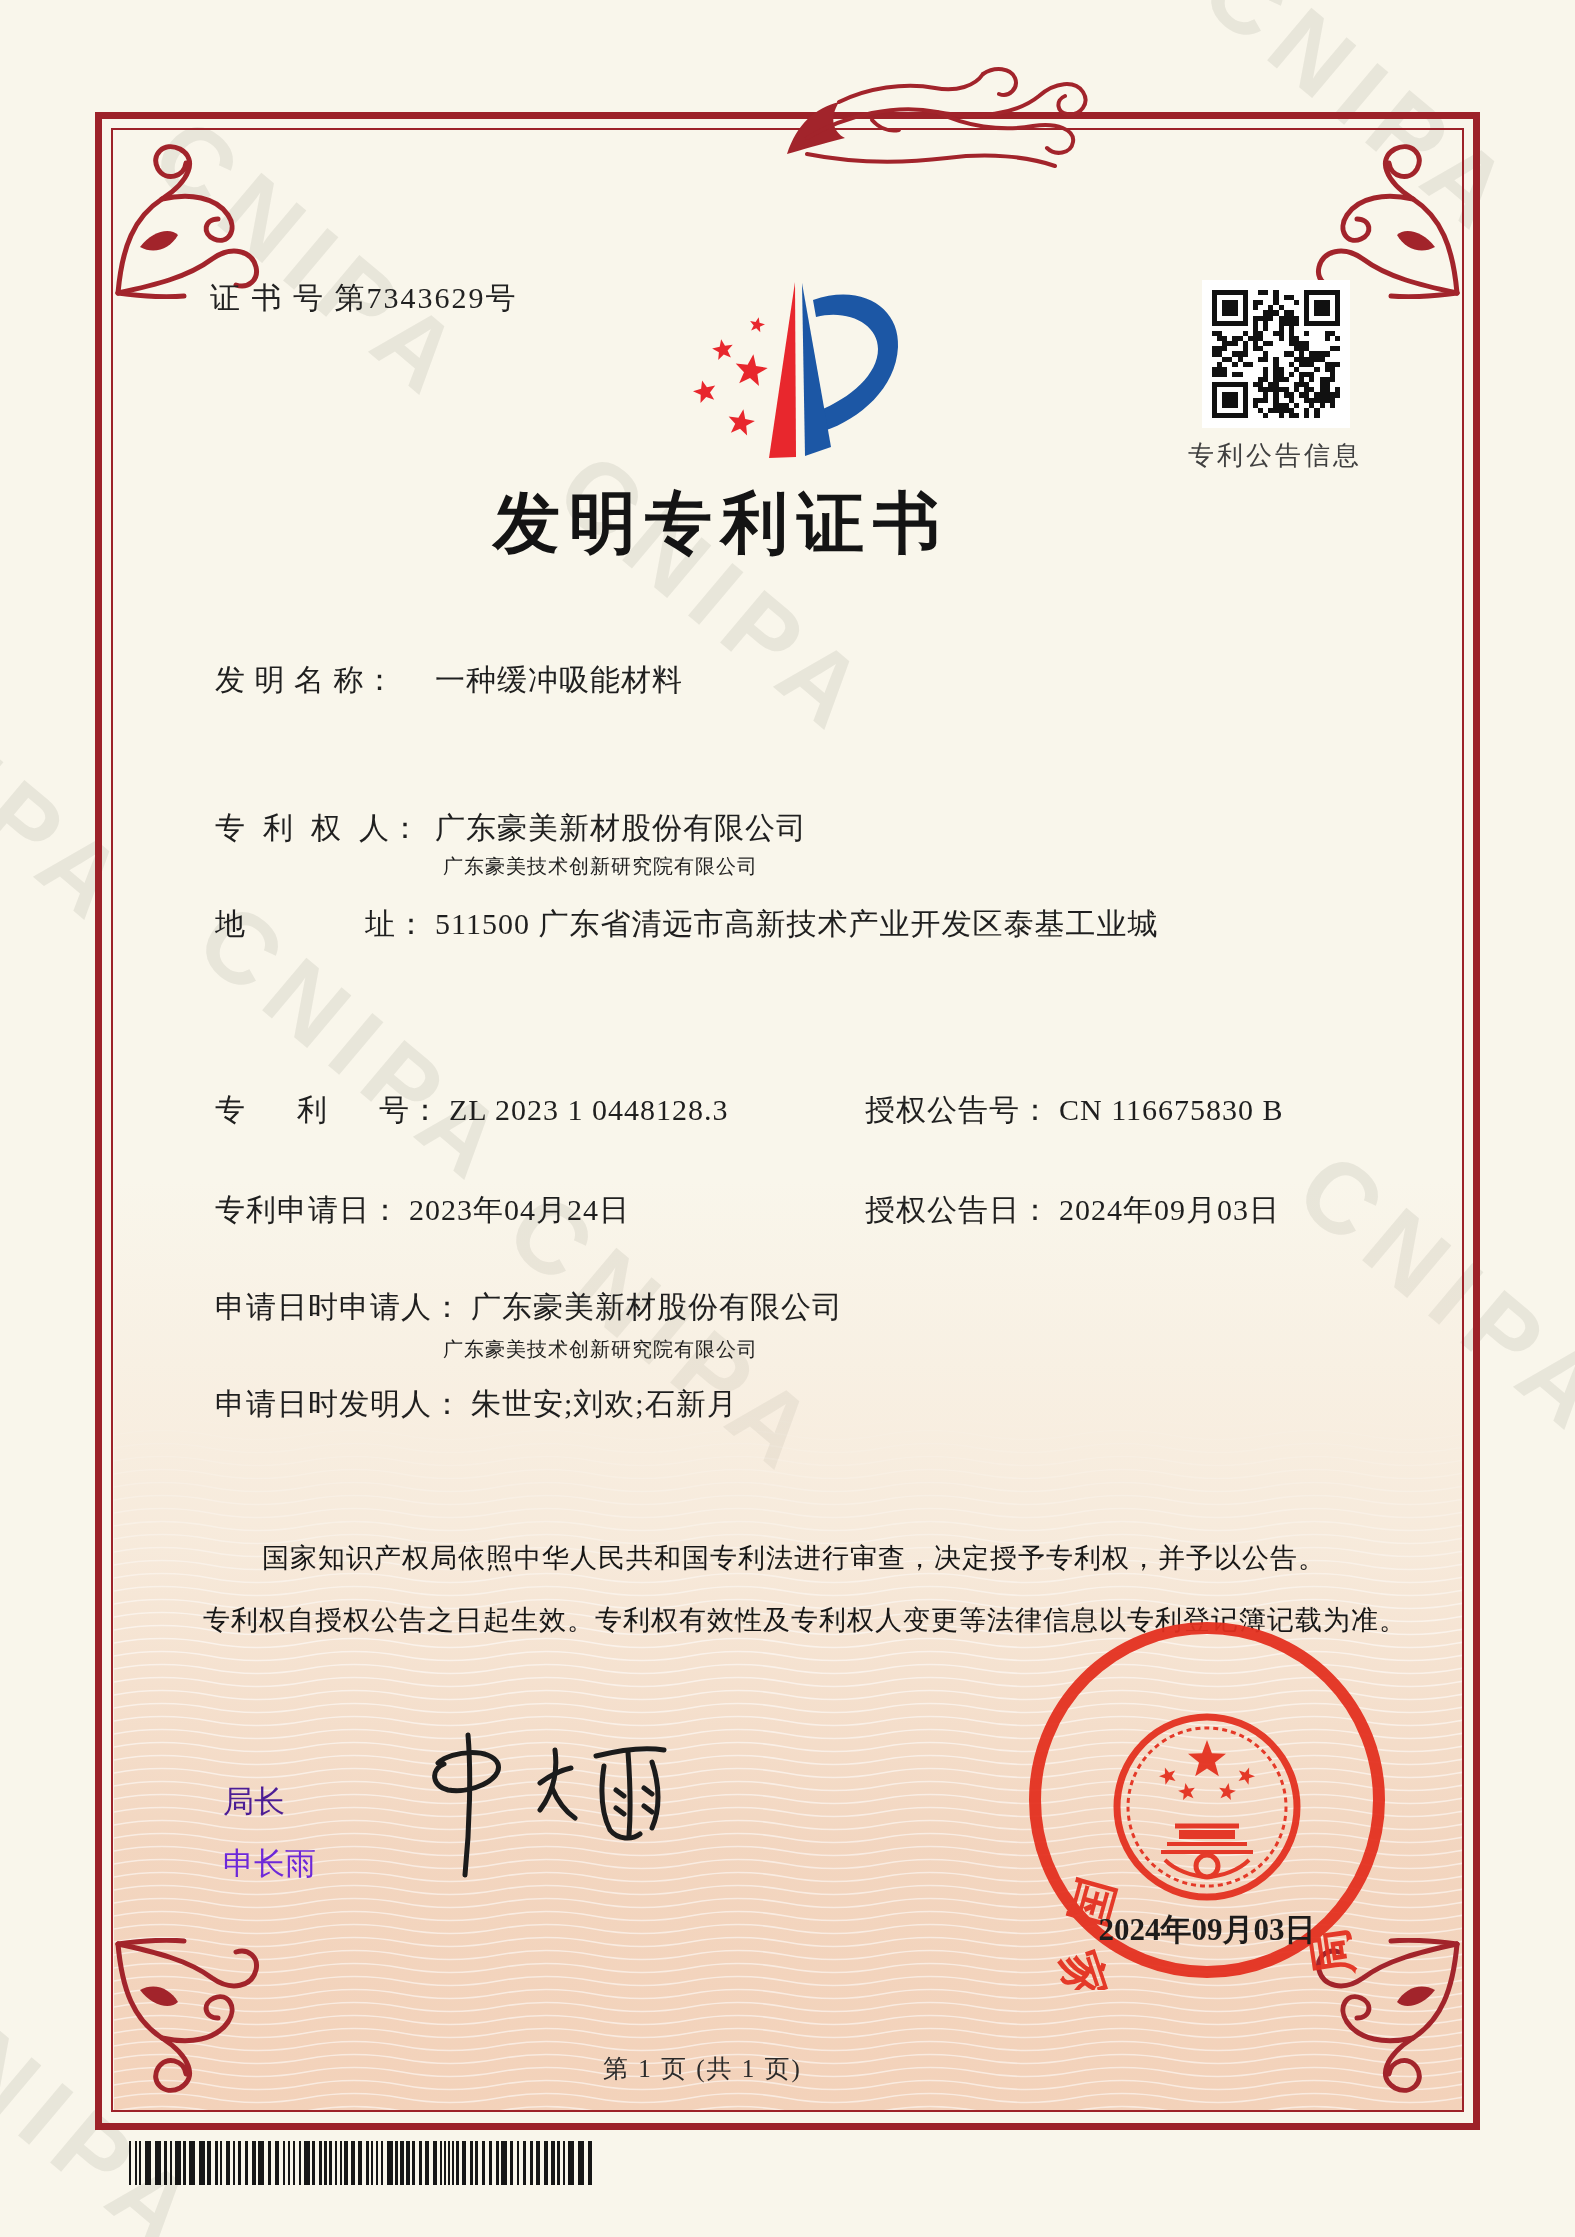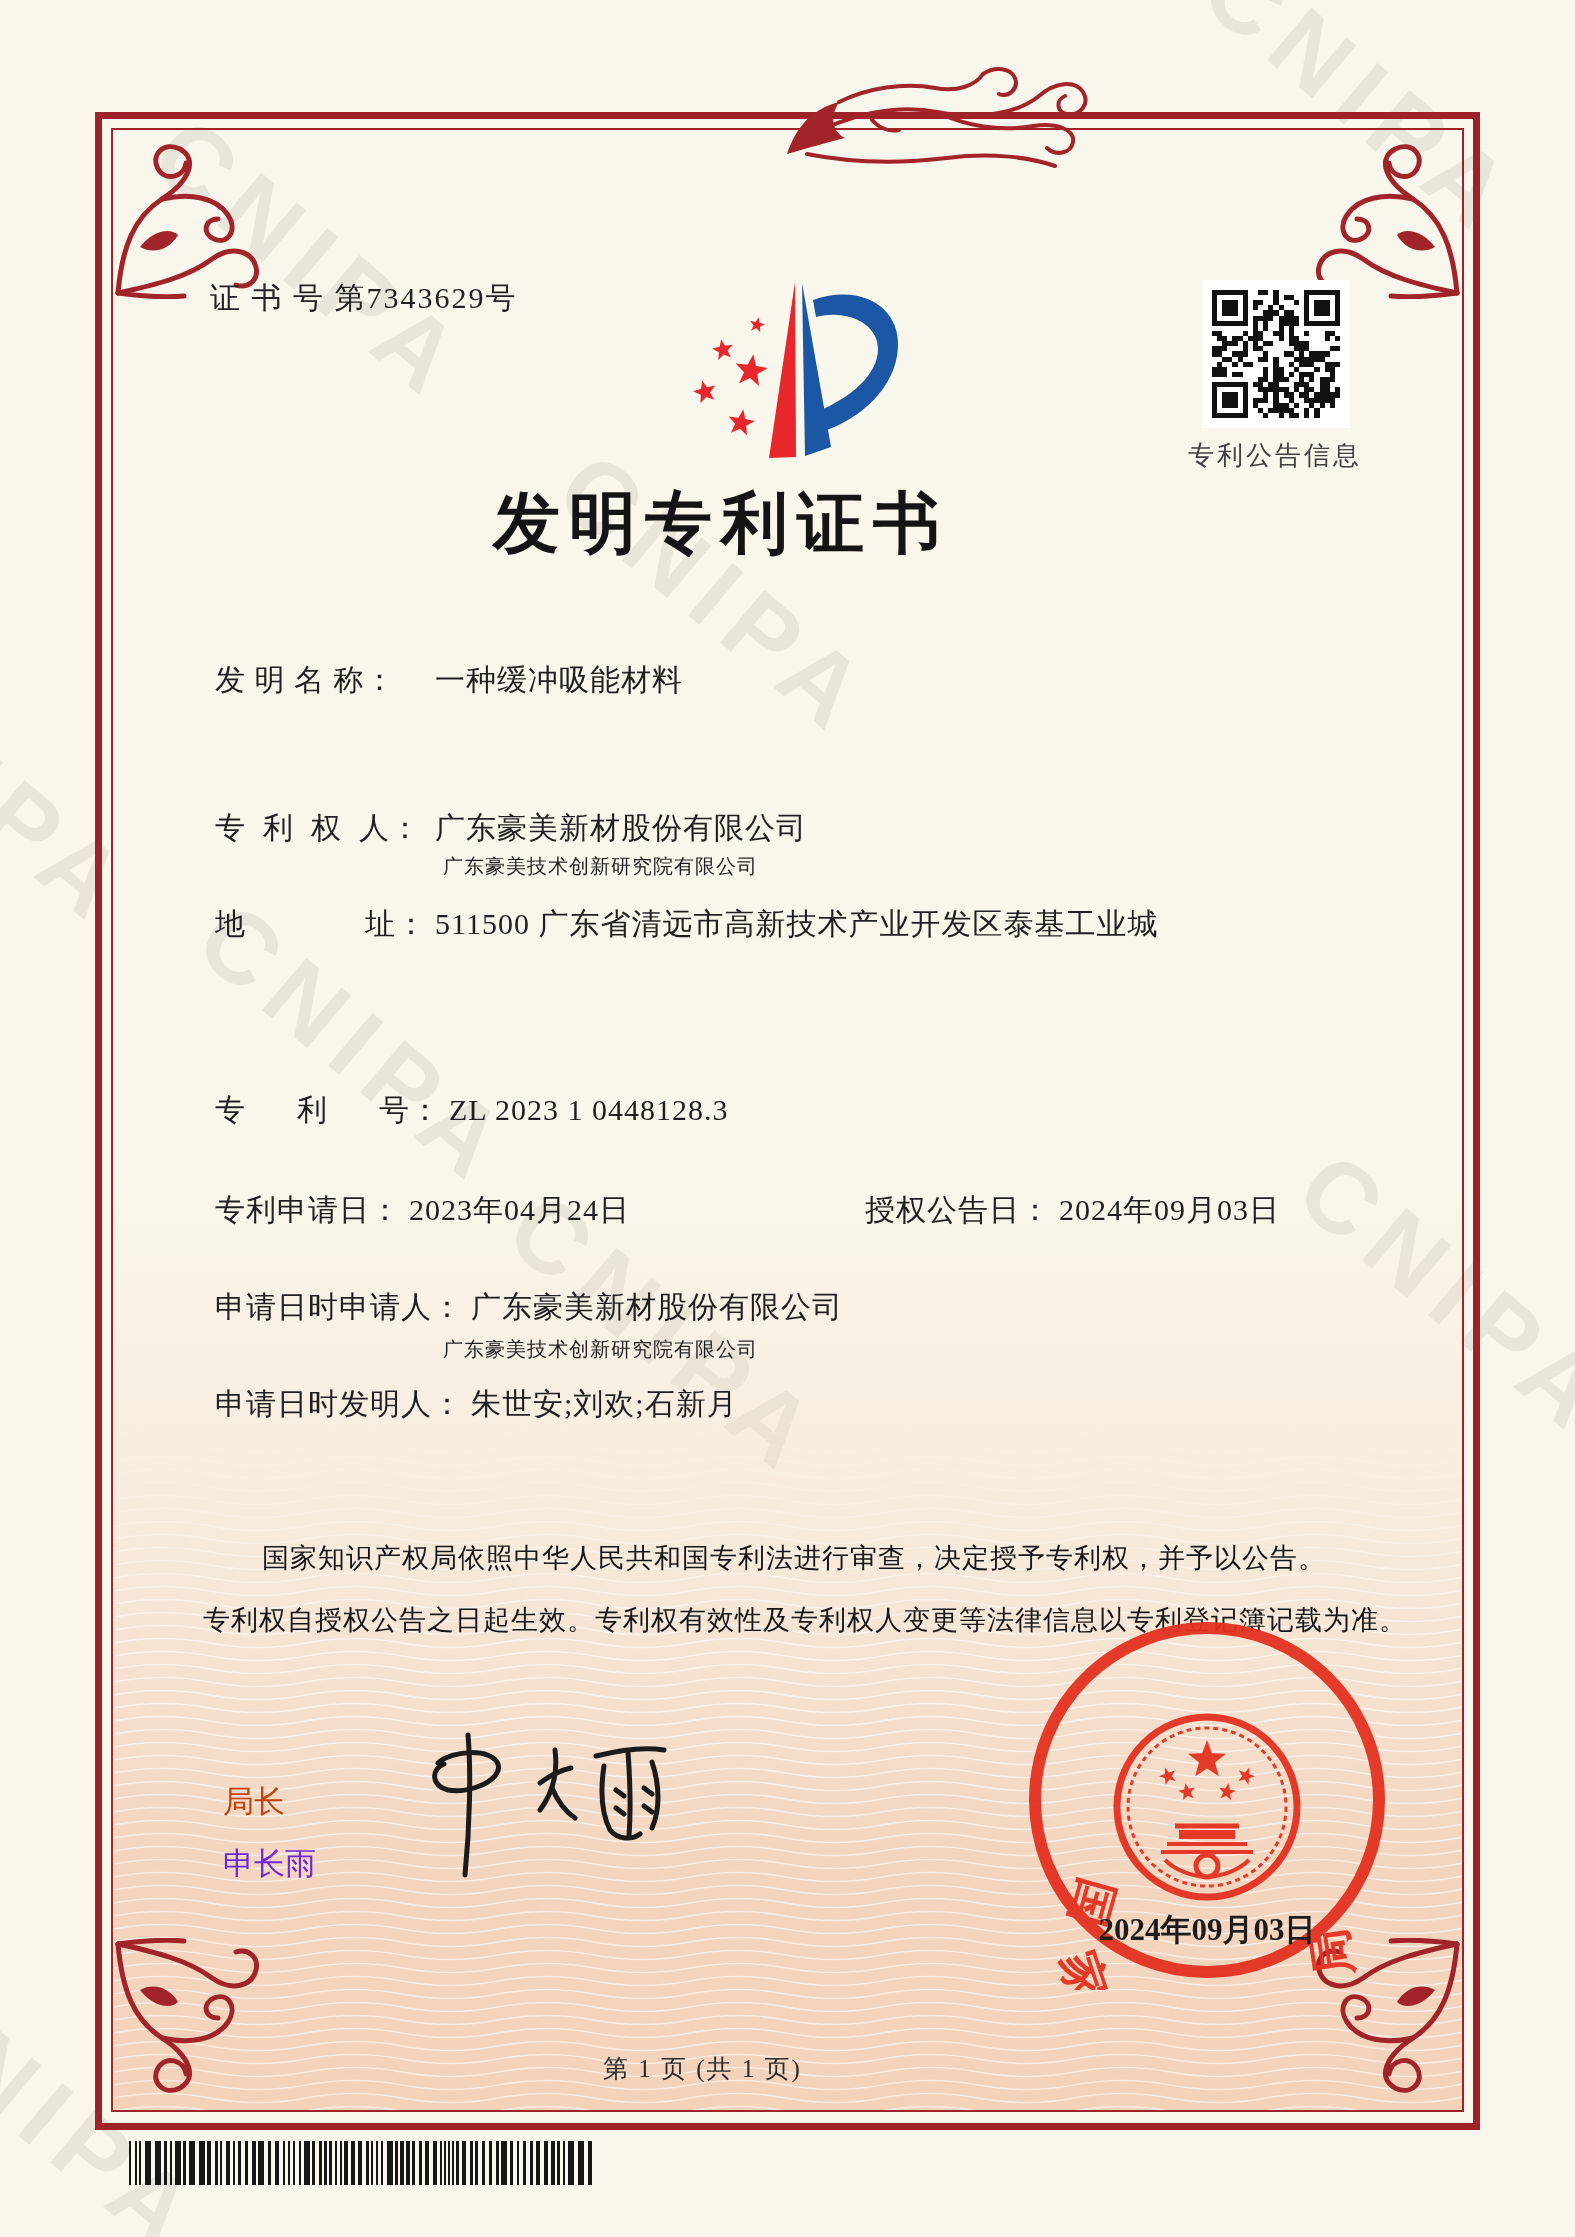--- a/index.html
+++ b/index.html
@@ -55,21 +55,21 @@
   .row{position:absolute;left:215px;font-size:30px;white-space:nowrap;}
   .row.rcol{left:865px;}
   .lbl{white-space:pre;letter-spacing:1px;}
   .lblw{display:inline-block;min-width:212px;white-space:pre;letter-spacing:1px;}
   .val{white-space:pre;letter-spacing:1px;margin-left:8px;}
   .cont{position:absolute;font-size:20px;letter-spacing:1px;white-space:pre;}
   
   .st1{left:262px;top:1540px;font-size:27px;letter-spacing:1px;color:#161616;}
   .st2{left:203px;top:1602px;font-size:27px;letter-spacing:1px;color:#161616;}
   
-  .dirlbl{left:223px;top:1781px;font-size:31px;font-family:"Liberation Sans","DejaVu Sans",sans-serif;color:#c2410c;}
+  .dirlbl{left:223px;top:1781px;font-size:31px;font-family:"Liberation Sans","DejaVu Sans",sans-serif;color:#4c1d95;}
   .dirname{left:223px;top:1843px;font-size:31px;font-family:"Liberation Sans","DejaVu Sans",sans-serif;color:#6d28d9;}
   
   .pagefoot{left:0;top:2052px;width:1405px;text-align:center;font-size:25px;letter-spacing:2px;color:#2a2a2a;}
   .seal{left:1015px;top:1610px;opacity:.94;}
   .sealdate{font-size:31px;font-weight:bold;fill:#111;font-family:"Liberation Serif","DejaVu Serif",serif;}
   svg{display:block;}
 </style>
 </head>
 <body>
 
@@ -467,20 +467,23 @@
   <div class="cont" style="left:443px;top:853px;">广东豪美技术创新研究院有限公司</div>
 
   <div class="row" style="top:904px;">
     <span class="lblw">地              址：</span><span class="val">511500 广东省清远市高新技术产业开发区泰基工业城</span>
   </div>
 
 
   <div class="row" style="top:1090px;">
     <span class="lblw">专      利      号：</span><span class="val">ZL 2023 1 0448128.3</span>
   </div>
+  <div class="row rcol" style="top:1090px;">
+    <span class="lbl">授权公告号：</span><span class="val">CN 116675830 B</span>
+  </div>
 
   <div class="row" style="top:1190px;">
     <span class="lbl">专利申请日：</span><span class="val">2023年04月24日</span>
   </div>
   <div class="row rcol" style="top:1190px;">
     <span class="lbl">授权公告日：</span><span class="val">2024年09月03日</span>
   </div>
 
   <div class="row" style="top:1287px;font-family:Liberation Mono, monospace;">
     <span class="lbl">申请日时申请人：</span><span class="val">广东豪美新材股份有限公司</span>

